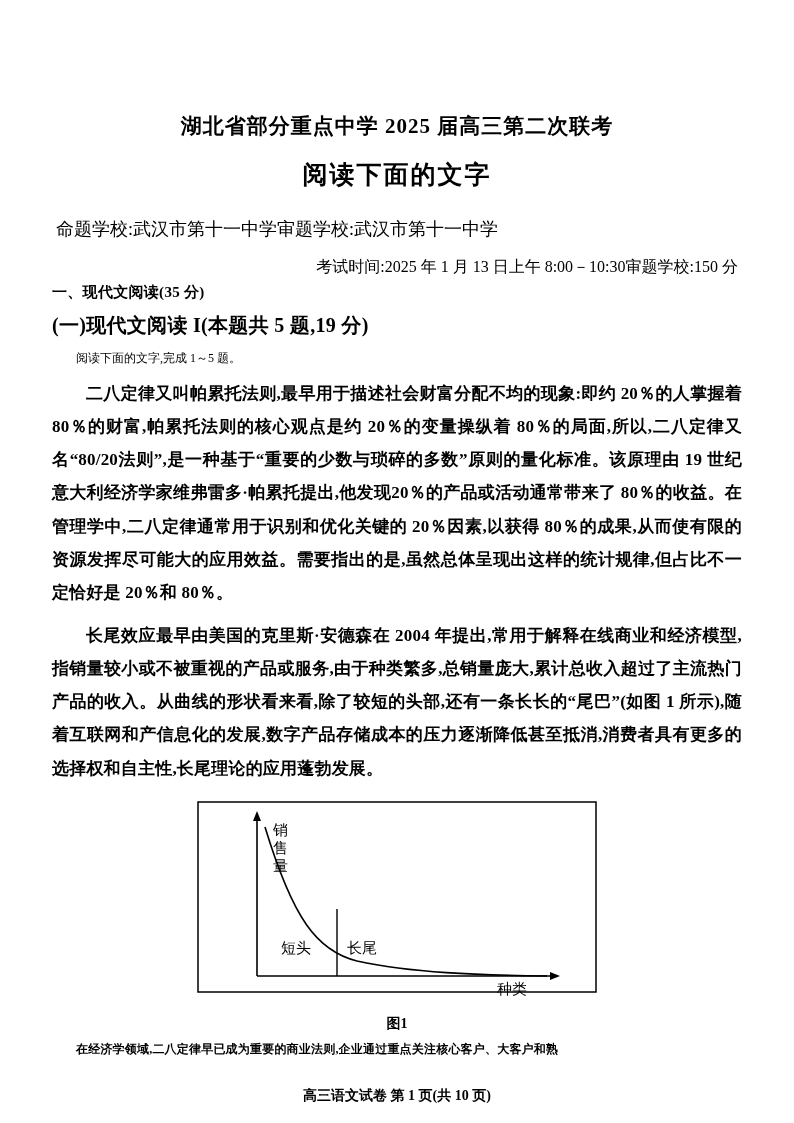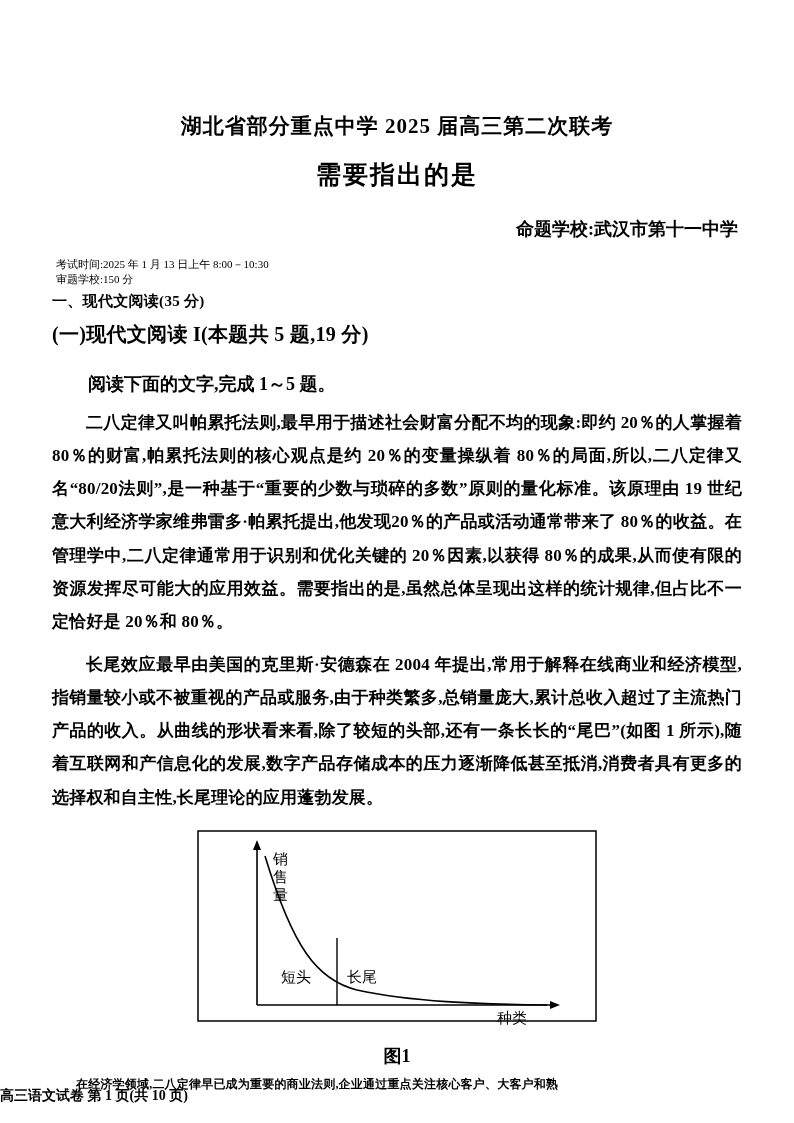--- a/index.html
+++ b/index.html
@@ -33,54 +33,52 @@
   }
   .title-sub {
     text-align: center;
     font-size: 25px;
     font-weight: bold;
     letter-spacing: 2px;
     margin-top: 18px;
   }
   .schools {
     display: flex;
-    justify-content: flex-end;
+    justify-content: flex-start;
     margin-top: 26px;
     font-size: 18px;
-    font-weight: bold;
+    font-weight: normal;
     padding: 0 4px;
   }
   .school-block {
     white-space: nowrap;
   }
   .examinfo {
     display: flex;
     justify-content: flex-end;
     margin-top: 16px;
-    font-size: 11px;
+    font-size: 16px;
     padding: 0 4px;
-    flex-direction: column;
   }
   .section-head {
     margin-top: 5px;
     font-size: 15px;
     font-weight: bold;
     letter-spacing: 0.3px;
   }
   .sub-head {
     margin-top: 10px;
     font-size: 20px;
     font-weight: bold;
     letter-spacing: 0.3px;
   }
   .indent-line {
-    margin-top: 24px;
-    font-size: 18px;
+    margin-top: 11px;
+    font-size: 12px;
     text-indent: 2em;
-    font-weight: bold;
   }
   .material-label {
     margin-top: 11px;
     font-size: 14.5px;
     text-indent: 2em;
   }
   p.body-text {
     margin: 10px 0 0 0;
     font-size: 17px;
     line-height: 1.95;
@@ -89,51 +87,53 @@
     letter-spacing: 0.2px;
     font-weight: bold;
   }
   .figure-wrap {
     margin-top: 16px;
     display: flex;
     flex-direction: column;
     align-items: center;
   }
   .figure-caption {
-    font-size: 18px;
+    font-size: 14px;
     margin-top: 4px;
     font-weight: bold;
   }
   .last-line {
     margin-top: 8px;
     font-size: 12px;
     text-indent: 2em;
     font-weight: bold;
     letter-spacing: 0.2px;
   }
   .footer {
     position: absolute;
     left: 0;
     bottom: 18px;
     width: 794px;
+    text-align: center;
     font-size: 14px;
     font-weight: bold;
     margin-top: 36px;
   }
 </style>
 </head>
 <body>
 
 <div class="page">
 
   <div class="title-main">湖北省部分重点中学 2025 届高三第二次联考</div>
-  <div class="title-sub">需要指出的是</div>
+  <div class="title-sub">阅读下面的文字</div>
 
   <div class="schools">
     <div class="school-block"><span>命题学校:</span><span>武汉市第十一中学</span></div>
+    <div class="school-block"><span>审题学校:</span><span>武汉市第十一中学</span></div>
   </div>
 
   <div class="examinfo">
     <div>考试时间:2025 年 1 月 13 日上午 8:00－10:30</div>
     <div>审题学校:150 分</div>
   </div>
 
   <div class="section-head">一、现代文阅读(35 分)</div>
   <div class="sub-head">(一)现代文阅读 I(本题共 5 题,19 分)</div>
   <div class="indent-line">阅读下面的文字,完成 1～5 题。</div>

